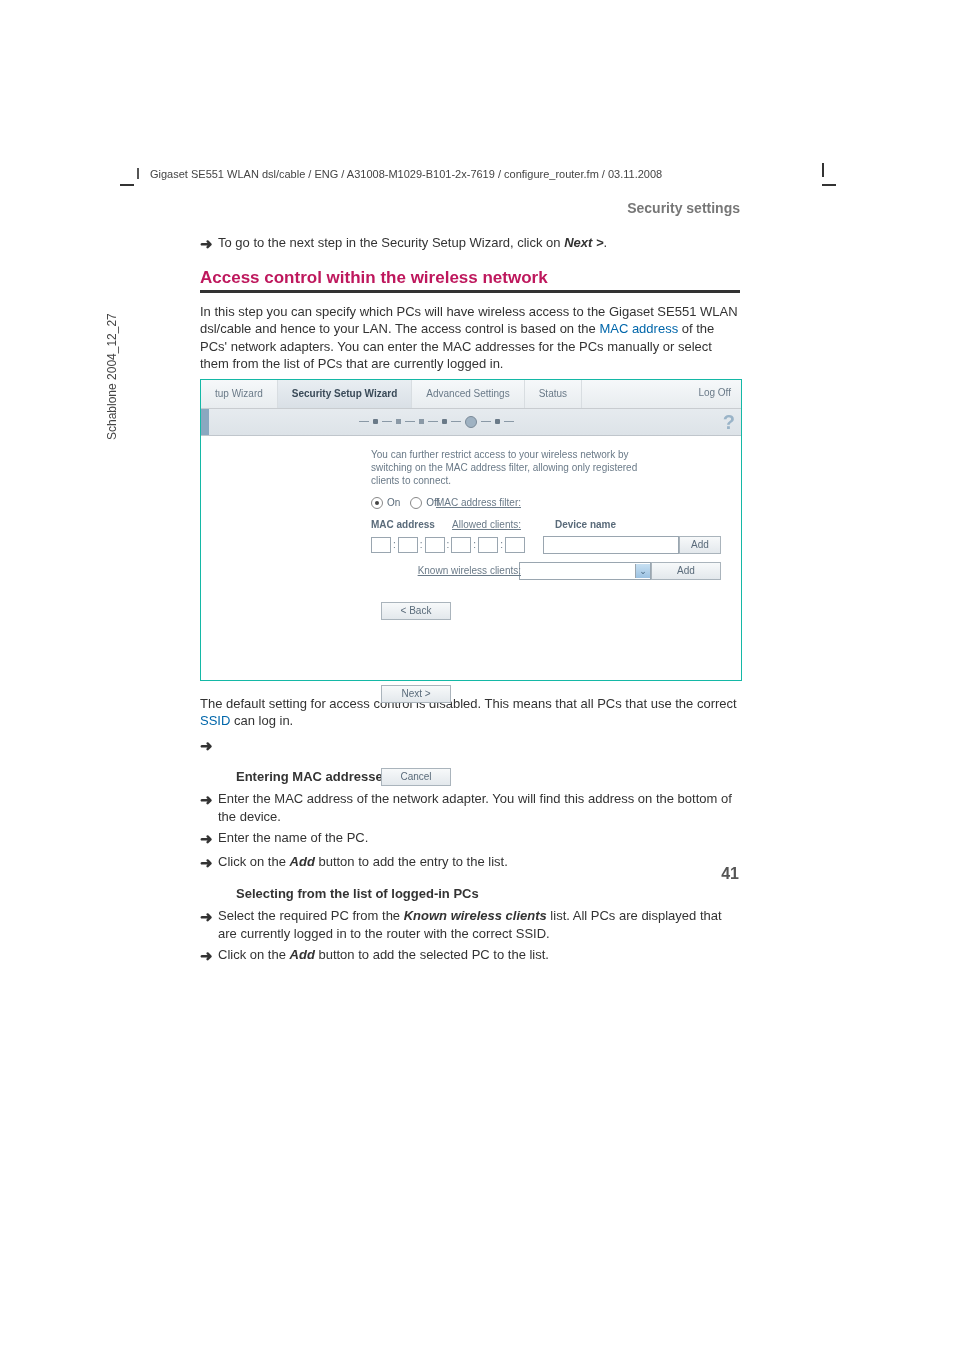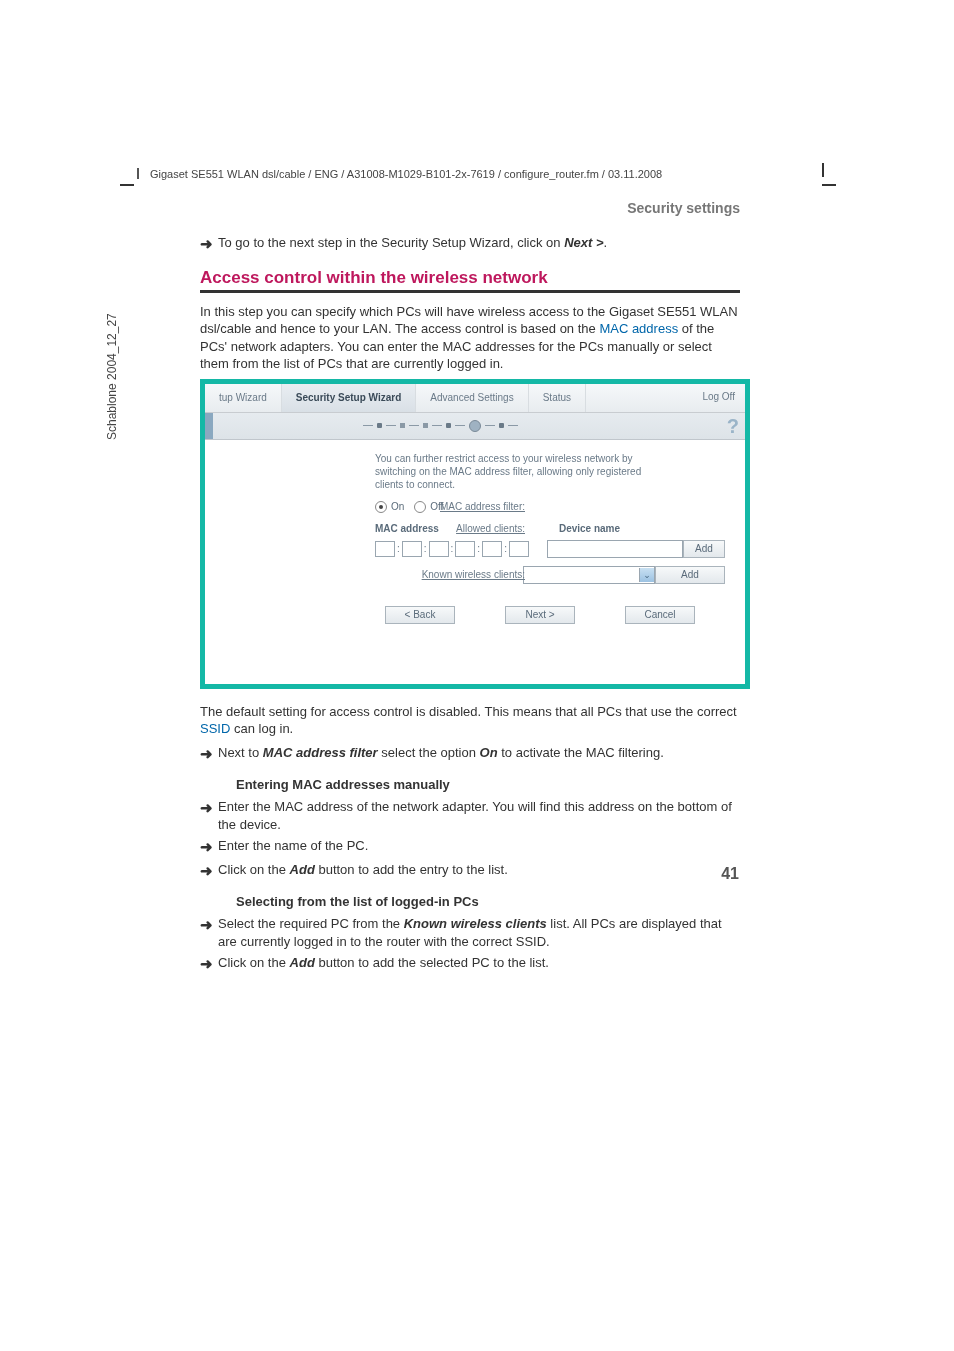--- a/index.html
+++ b/index.html
@@ -101,21 +101,21 @@
     color: #0066aa;
   }
   .bold-ital {
     font-weight: bold;
     font-style: italic;
   }
   
   .ui-shot {
     width: 540px;
     height: 300px;
-    border: 5px solid #14b8a6;
+    border: 1px solid #14b8a6;
     background: #fff;
     margin: 3px 0 14px 0;
     position: relative;
     font-family: Tahoma, Arial, sans-serif;
     font-size: 11px;
     color: #5a6b7a;
   }
   .ui-tabs {
     display: flex;
     height: 28px;
@@ -260,23 +260,24 @@
   .ui-select .caret {
     width: 14px; height: 14px;
     background: linear-gradient(#c8e0f2, #9cc2e2);
     border-left: 1px solid #9aa6b0;
     font-size: 9px;
     display: flex; align-items: center; justify-content: center;
     color: #4a6a84;
   }
   .ui-buttons {
     display: flex;
-    gap: 50px;
+    gap: 65px;
     margin-top: 22px;
     margin-left: 10px;
+    flex-direction: column;
   }
   .ui-btn {
     width: 70px;
     height: 18px;
     background: linear-gradient(#f7f9fa, #e3e8ec);
     border: 1px solid #aab4bc;
     font-size: 10px;
     color: #5a6b7a;
   }
   h4.subhead {
@@ -413,23 +414,20 @@
         </div>
       </div>
     </div>
 
     <div class="para">
       <span>The default setting for access control is disabled. This means that all PCs that use the correct </span><span class="link">SSID</span><span> can log in.</span>
     </div>
 
     <div class="arrow-row">
       <div class="arrow">➜</div>
-      <div class="arrow-text">
-        <span>Next to </span><span class="bold-ital">MAC address filter</span><span> select the option </span><span class="bold-ital">On</span><span> to activate the MAC filtering.</span>
-      </div>
     </div>
 
     <h4 class="subhead">Entering MAC addresses manually</h4>
 
     <div class="arrow-row">
       <div class="arrow">➜</div>
       <div class="arrow-text">Enter the MAC address of the network adapter. You will find this address on the bottom of the device.</div>
     </div>
     <div class="arrow-row">
       <div class="arrow">➜</div>

